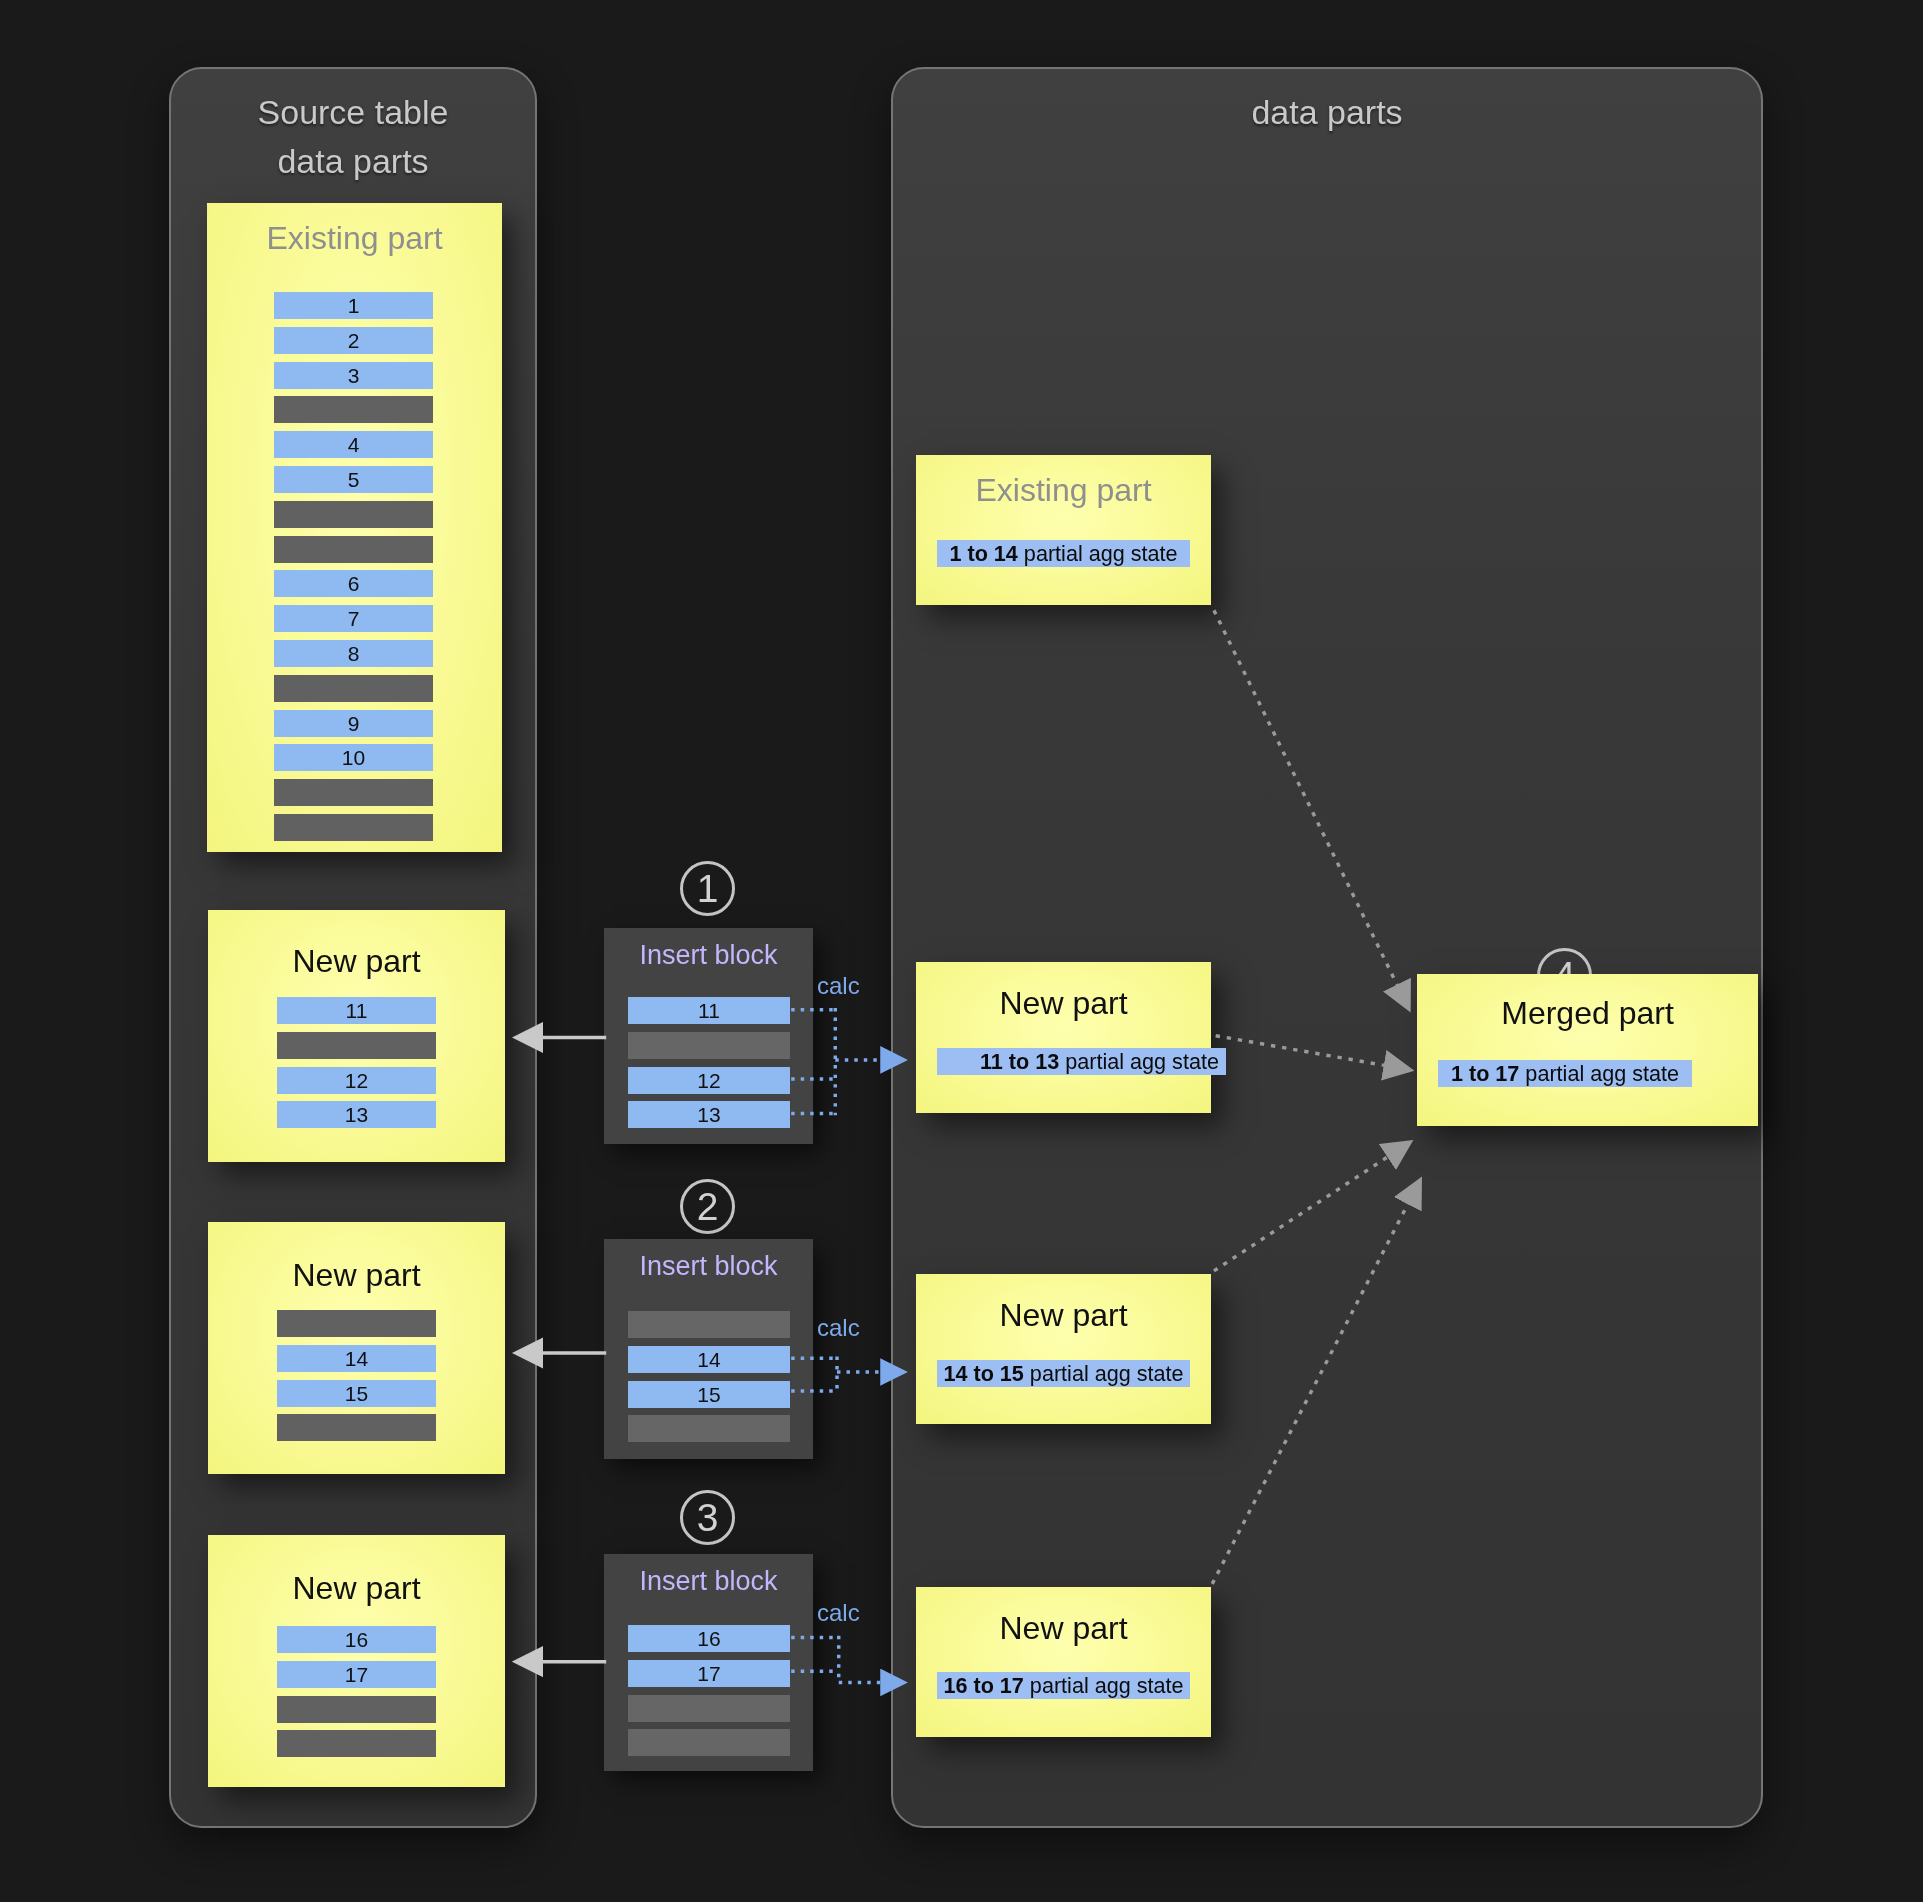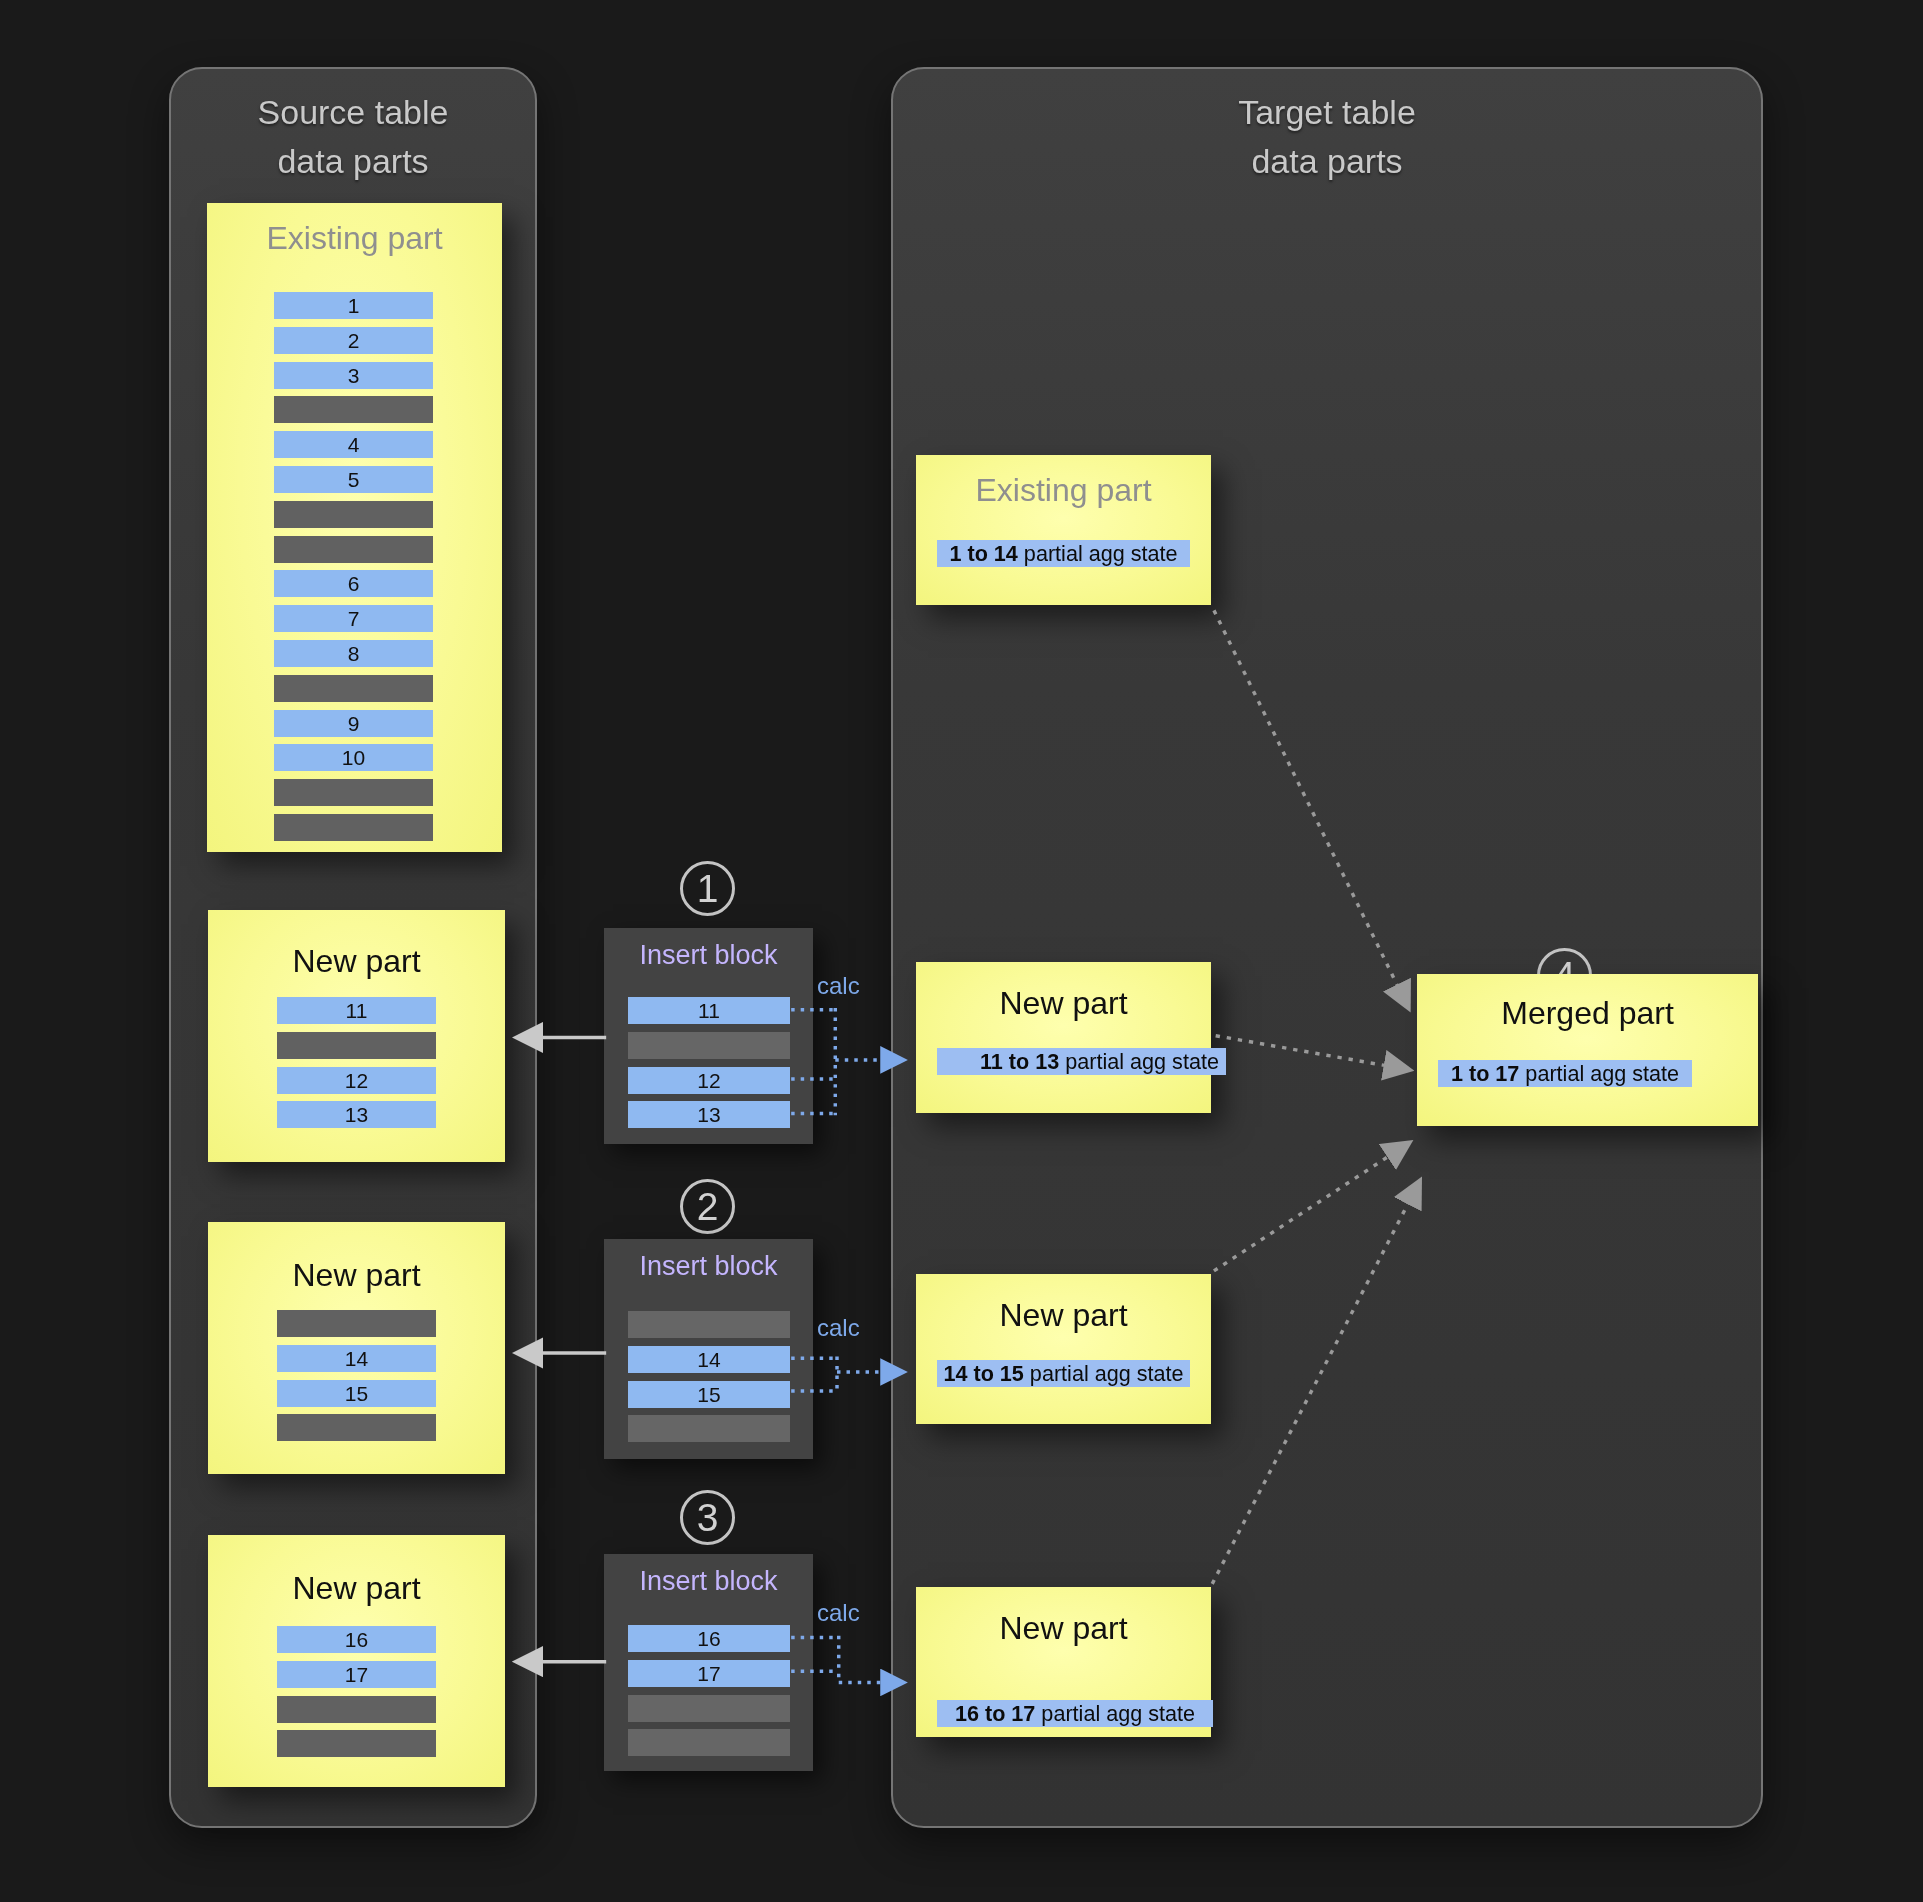--- a/index.html
+++ b/index.html
@@ -153,21 +153,20 @@
       <div class="row blue">16</div>
       <div class="row blue">17</div>
       <div class="row gray"></div>
       <div class="row gray"></div>
     </div>
 </div>
 <div class="calc-label" style="left:817px;top:1599px;">calc</div>
 
 <div class="panel" style="left:891px;top:67px;width:872px;height:1761px;">
   <div class="panel-title">
-    <div>Target table</div>
     <div>data parts</div>
   </div>
 </div>
 
 <div class="part" style="left:916px;top:455px;width:295px;height:150px;">
   <div class="part-title muted" style="top:17.3px;">Existing part</div>
   <div class="agg-bar" style="left:21px;top:85px;width:253px;">
     <b>1 to 14</b><span> partial agg state</span>
   </div>
 </div>
@@ -181,21 +180,21 @@
 
 <div class="part" style="left:916px;top:1274px;width:295px;height:150px;">
   <div class="part-title" style="top:22.5px;">New part</div>
   <div class="agg-bar" style="left:21px;top:86px;width:253px;">
     <b>14 to 15</b><span> partial agg state</span>
   </div>
 </div>
 
 <div class="part" style="left:916px;top:1587px;width:295px;height:150px;">
   <div class="part-title" style="top:22.5px;">New part</div>
-  <div class="agg-bar" style="left:21px;top:85px;width:276px;margin-top:28px;">
+  <div class="agg-bar" style="left:21px;top:85px;width:253px;">
     <b>16 to 17</b><span> partial agg state</span>
   </div>
 </div>
 
 <div class="step-circle" style="left:1537px;top:948px;">
   <span>4</span>
 </div>
 <div class="part" style="left:1417px;top:974px;width:341px;height:152px;">
   <div class="part-title" style="top:21px;">Merged part</div>
   <div class="agg-bar" style="left:21px;top:86px;width:254px;">

